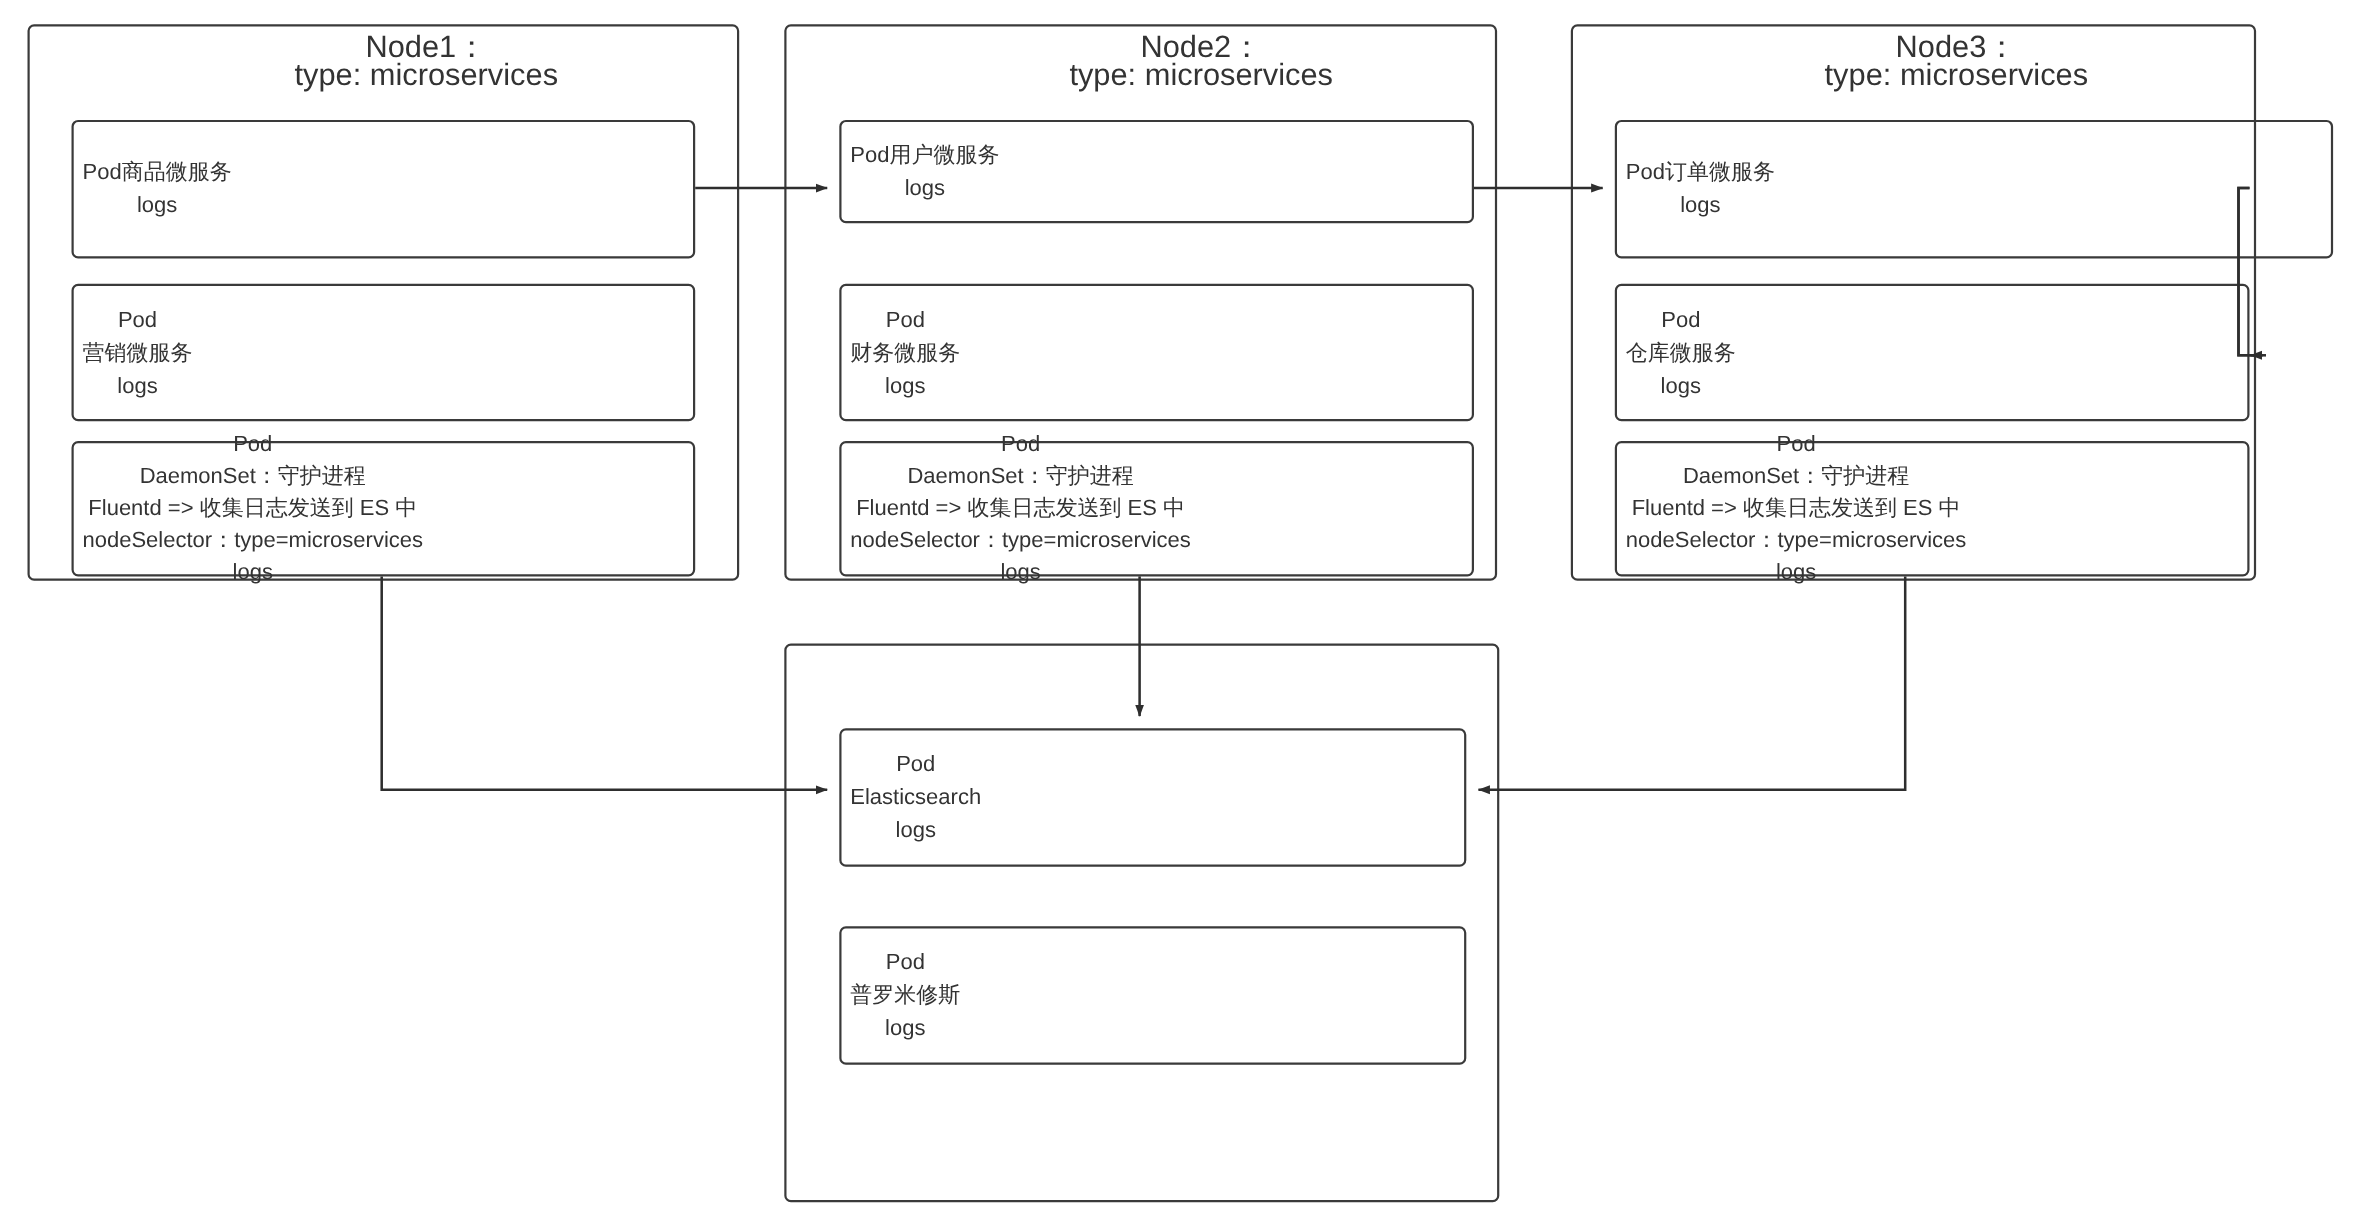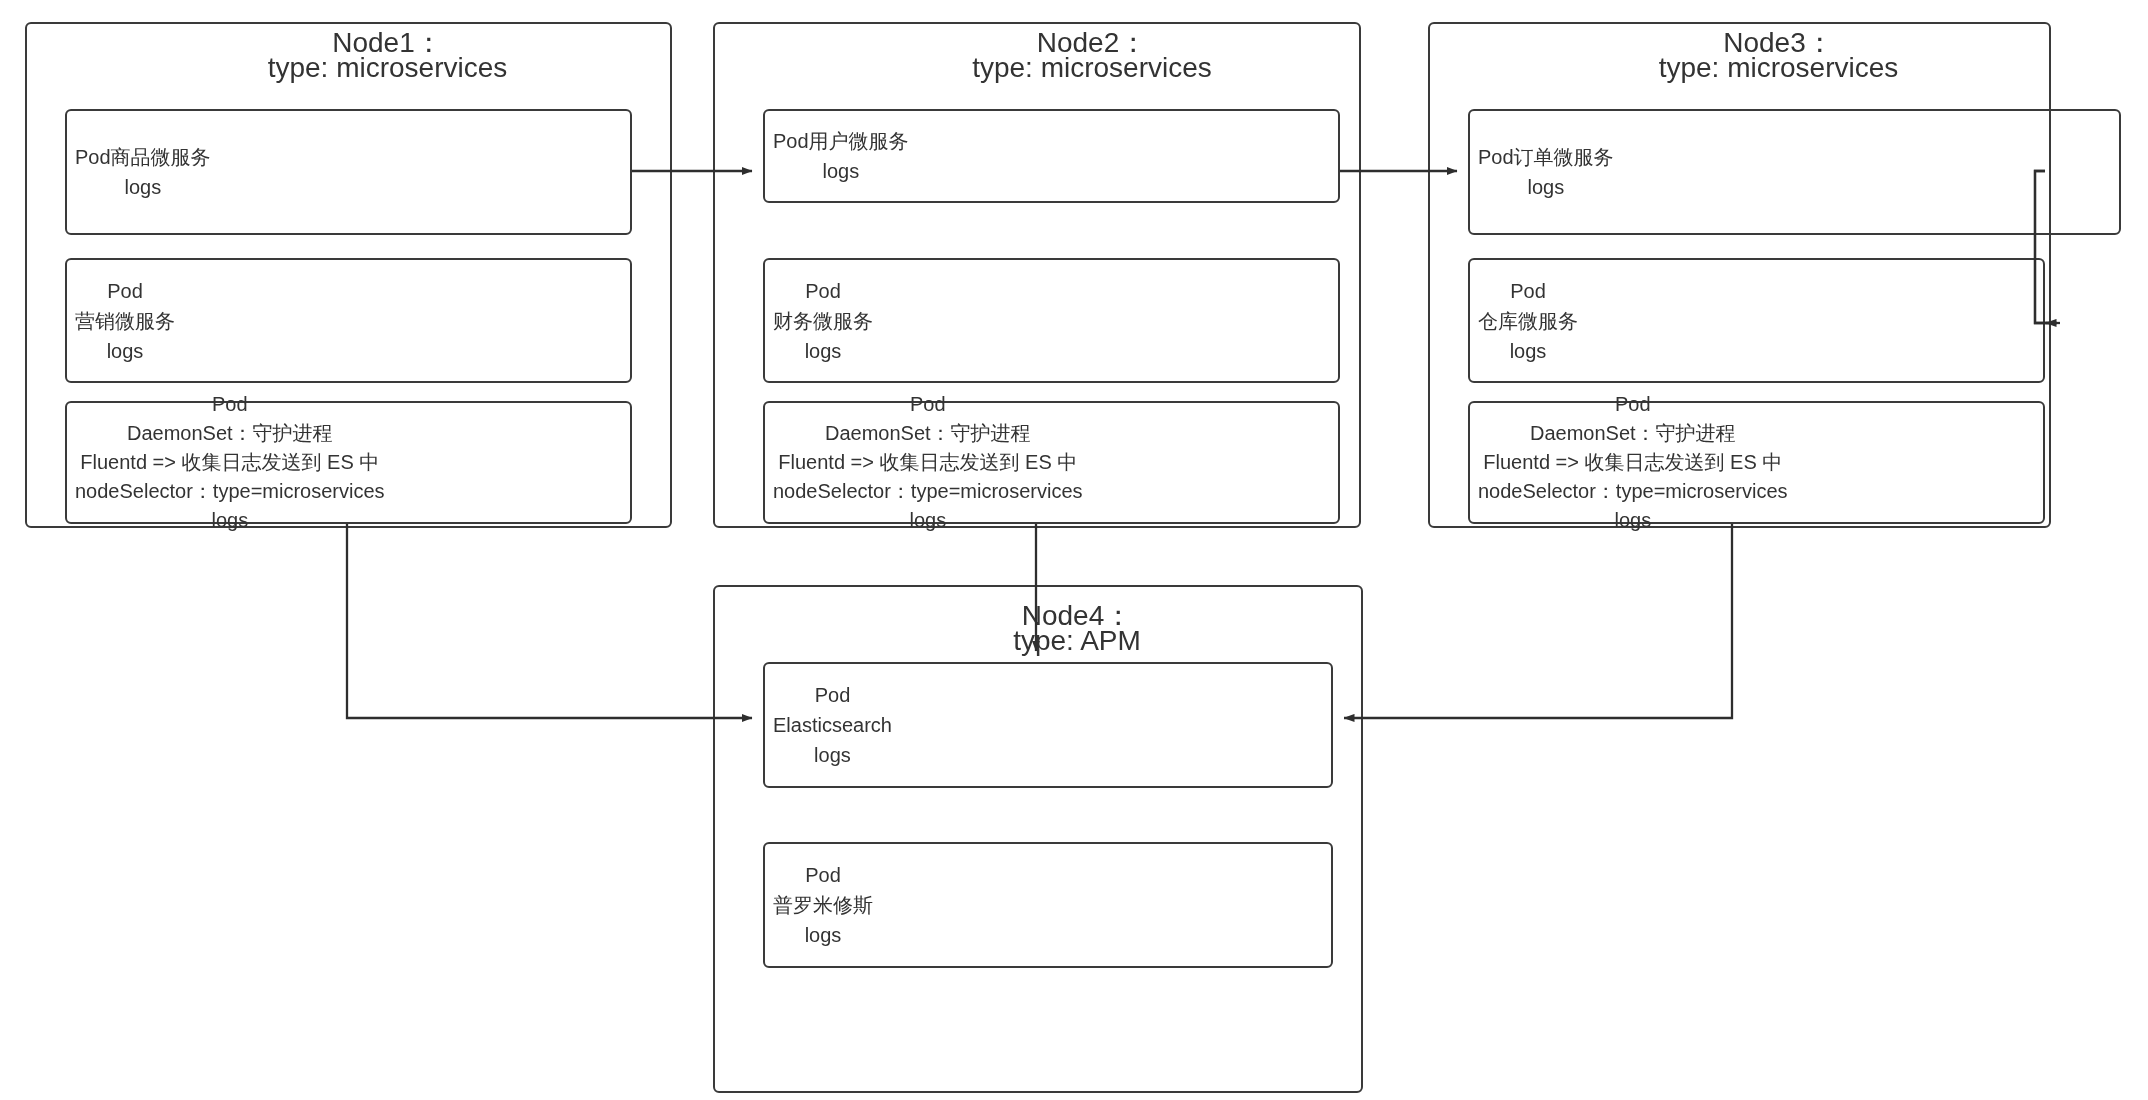--- a/index.html
+++ b/index.html
@@ -122,22 +122,20 @@
   <div class="pod-box" style="left:1468px;top:401px;width:577px;height:123px;">
     <span class="pod-text tight">Pod
 DaemonSet：守护进程
 Fluentd =&gt; 收集日志发送到 ES 中
 nodeSelector：type=microservices
 logs</span>
   </div>
 
   <div class="node-box" style="left:713px;top:585px;width:650px;height:508px;">
   </div>
-  <div class="node-title" style="left:713px;top:603px;width:650px;">Node4：
-type: APM</div>
 
   <div class="pod-box" style="left:763px;top:662px;width:570px;height:126px;">
     <span class="pod-text">Pod
 Elasticsearch
 logs</span>
   </div>
 
   <div class="pod-box" style="left:763px;top:842px;width:570px;height:126px;">
     <span class="pod-text">Pod
 普罗米修斯

